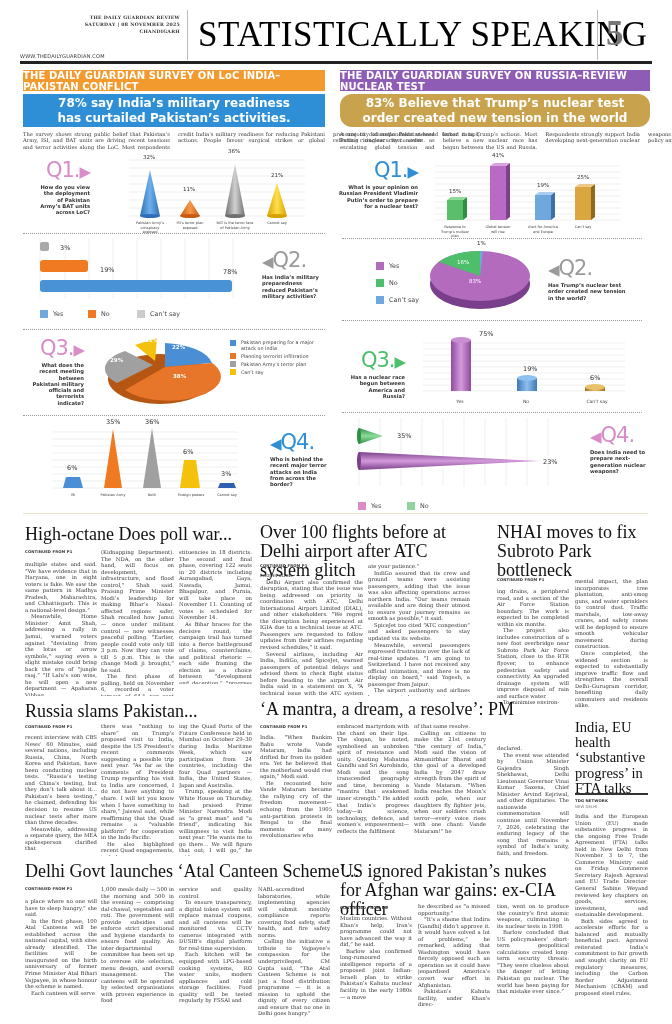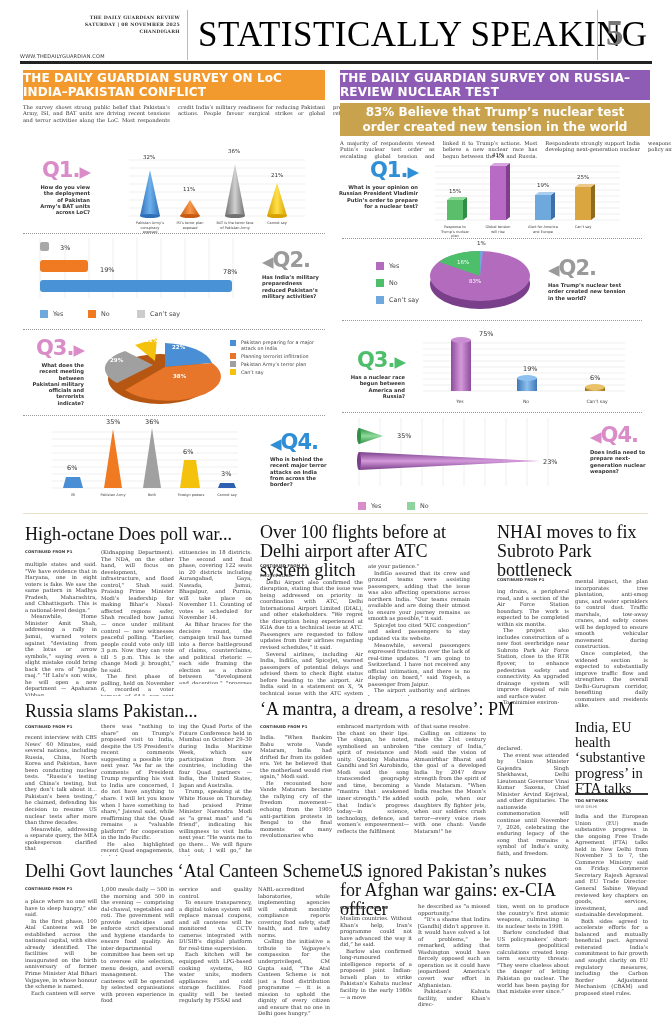--- a/index.html
+++ b/index.html
@@ -8,24 +8,24 @@
 .abs{position:absolute}
 
 .mast-meta{left:40px;top:14px;width:140px;text-align:right;font-size:4.6px;line-height:7px;letter-spacing:.3px;font-family:"DejaVu Serif",serif;font-weight:bold;color:#333}
 .mast-url{left:20px;top:53px;font-size:5px;font-family:"DejaVu Sans",sans-serif;color:#333;letter-spacing:.2px}
 .mast-div{left:187px;top:10px;width:1px;height:50px;background:#bbb}
 .mast-title{left:198px;top:17px;font-family:"Liberation Serif",serif;font-size:35px;letter-spacing:.5px;color:#000000;line-height:1}
 .mast-div2{left:597px;top:10px;width:1px;height:50px;background:#bbb}
 .mast-num{left:606px;top:16px;font-family:"Liberation Serif",serif;font-size:35px;color:#777;font-weight:bold;line-height:1}
 .mast-rule{left:20px;top:61px;width:632px;height:3px;background:#222}
 
-.band{height:30px;color:#fff;font-family:"DejaVu Sans",sans-serif;font-weight:bold;font-size:12px;display:flex;align-items:center;justify-content:center;letter-spacing:.1px}
+.band{height:21px;color:#fff;font-family:"DejaVu Sans",sans-serif;font-weight:bold;font-size:10px;display:flex;align-items:center;justify-content:center;letter-spacing:.1px}
 .headline{color:#fff;font-family:"DejaVu Sans",sans-serif;font-weight:bold;font-size:12px;line-height:15px;text-align:center;display:flex;align-items:center;justify-content:center}
 .intro{font-size:5.2px;line-height:6.4px;color:#333;column-gap:8px;text-align:justify}
-.qnum{font-family:"DejaVu Sans",sans-serif;font-weight:bold;font-size:21px;line-height:1;letter-spacing:-1px}
+.qnum{font-family:"DejaVu Sans",sans-serif;font-weight:normal;font-size:21px;line-height:1;letter-spacing:-1px}
 .qtext{font-family:"DejaVu Sans",sans-serif;font-size:5.2px;line-height:6.3px;font-weight:bold;color:#333}
 .dots{border-top:1px dotted #999;height:0}
 .lbl{font-family:"DejaVu Sans",sans-serif;font-size:6.5px;color:#333;position:absolute;white-space:nowrap}
 .xl{font-family:"DejaVu Sans",sans-serif;font-size:3.5px;color:#444;position:absolute;text-align:center;line-height:4.5px}
 .leg{font-family:"DejaVu Sans",sans-serif;font-size:6.4px;color:#444;position:absolute;display:flex;align-items:center;gap:5px;white-space:nowrap}
 .sw{width:8px;height:8px;display:inline-block}
 
 .ahead{font-family:"Liberation Serif",serif;color:#111;line-height:1.05;position:absolute}
 .cont{font-family:"DejaVu Sans",sans-serif;font-size:3.8px;font-weight:bold;color:#333;position:absolute;letter-spacing:.1px}
 .col{position:absolute;font-size:5.3px;line-height:6.55px;color:#333;text-align:justify;overflow:hidden}
@@ -42,20 +42,21 @@
 </div>
 <div class="abs mast-url">WWW.THEDAILYGUARDIAN.COM</div>
 <div class="abs mast-div"></div>
 <div class="abs mast-title">STATISTICALLY SPEAKING</div>
 <div class="abs mast-div2"></div>
 <div class="abs mast-num">5</div>
 <div class="abs mast-rule"></div>
 
 <div class="abs" style="left:23px;top:70px;width:302px;height:446px;">
   <div class="band" style="background:#F39A2E;width:302px;">THE DAILY GUARDIAN SURVEY ON LoC INDIA–PAKISTAN CONFLICT</div>
+  <div class="headline" style="background:#2E8FD6;width:302px;height:33px;margin-top:3px;padding:0 30px;">78% say India’s military readiness has curtailed Pakistan’s activities.</div>
   <div class="intro" style="columns:2;width:302px;margin-top:4px;height:22px;">The survey shows strong public belief that Pakistan’s Army, ISI, and BAT units are driving recent tensions and terror activities along the LoC. Most respondents credit India’s military readiness for reducing Pakistani actions. People favour surgical strikes or global pressure to dismantle Pakistan-based terror camps, reflecting rising security concerns.</div>
 </div>
 
 <div class="abs" style="left:40px;top:160px;width:50px;">
   <div class="qnum" style="color:#D98CC8;text-align:right;"><span>Q1.</span><span style="font-size:15px;">▶</span></div>
   <div class="qtext" style="text-align:right;margin-top:3px;">How do you view the deployment of Pakistan Army’s BAT units across LoC?</div>
 </div>
 <div class="abs" style="left:115px;top:150px;width:200px;height:80px;">
   <svg width="200" height="80">
     <g stroke="#ddd" stroke-width="0.5">
@@ -216,21 +217,21 @@
   <div class="xl" style="left:133px;top:71px;width:36px;">Foreign powers</div>
   <div class="xl" style="left:172px;top:71px;width:30px;">Cannot say</div>
 </div>
 <div class="abs" style="left:270px;top:432px;width:58px;">
   <div class="qnum" style="color:#2E8FD6;"><span style="font-size:15px;">◀</span><span>Q4.</span></div>
   <div class="qtext" style="margin-top:3px;">Who is behind the recent major terror attacks on India from across the border?</div>
 </div>
 
 <div class="abs" style="left:340px;top:70px;width:310px;height:446px;">
   <div class="band" style="background:#8E5BB5;width:310px;">THE DAILY GUARDIAN SURVEY ON RUSSIA–REVIEW NUCLEAR TEST</div>
-  <div class="headline" style="background:#C9A24E;width:310px;height:33px;margin-top:3px;padding:0 20px;">83% Believe that Trump’s nuclear test order created new tension in the world</div>
+  <div class="headline" style="background:#C9A24E;width:310px;height:33px;margin-top:3px;padding:0 20px;border-radius:12px;">83% Believe that Trump’s nuclear test order created new tension in the world</div>
   <div class="intro" style="columns:3;width:300px;margin-top:4px;height:22px;">A majority of respondents viewed Putin’s nuclear test order as escalating global tension and linked it to Trump’s actions. Most believe a new nuclear race has begun between the US and Russia. Respondents strongly support India developing next-generation nuclear weapons and revising its nuclear policy amid rising global instability.</div>
 </div>
 
 <div class="abs" style="left:338px;top:160px;width:80px;">
   <div class="qnum" style="color:#2E8FD6;text-align:right;"><span>Q1.</span><span style="font-size:15px;">▶</span></div>
   <div class="qtext" style="text-align:right;margin-top:3px;">What is your opinion on Russian President Vladimir Putin’s order to prepare for a nuclear test?</div>
 </div>
 <div class="abs" style="left:425px;top:158px;width:200px;height:80px;">
   <svg width="200" height="65">
     <g stroke="#ddd" stroke-width="0.5">

